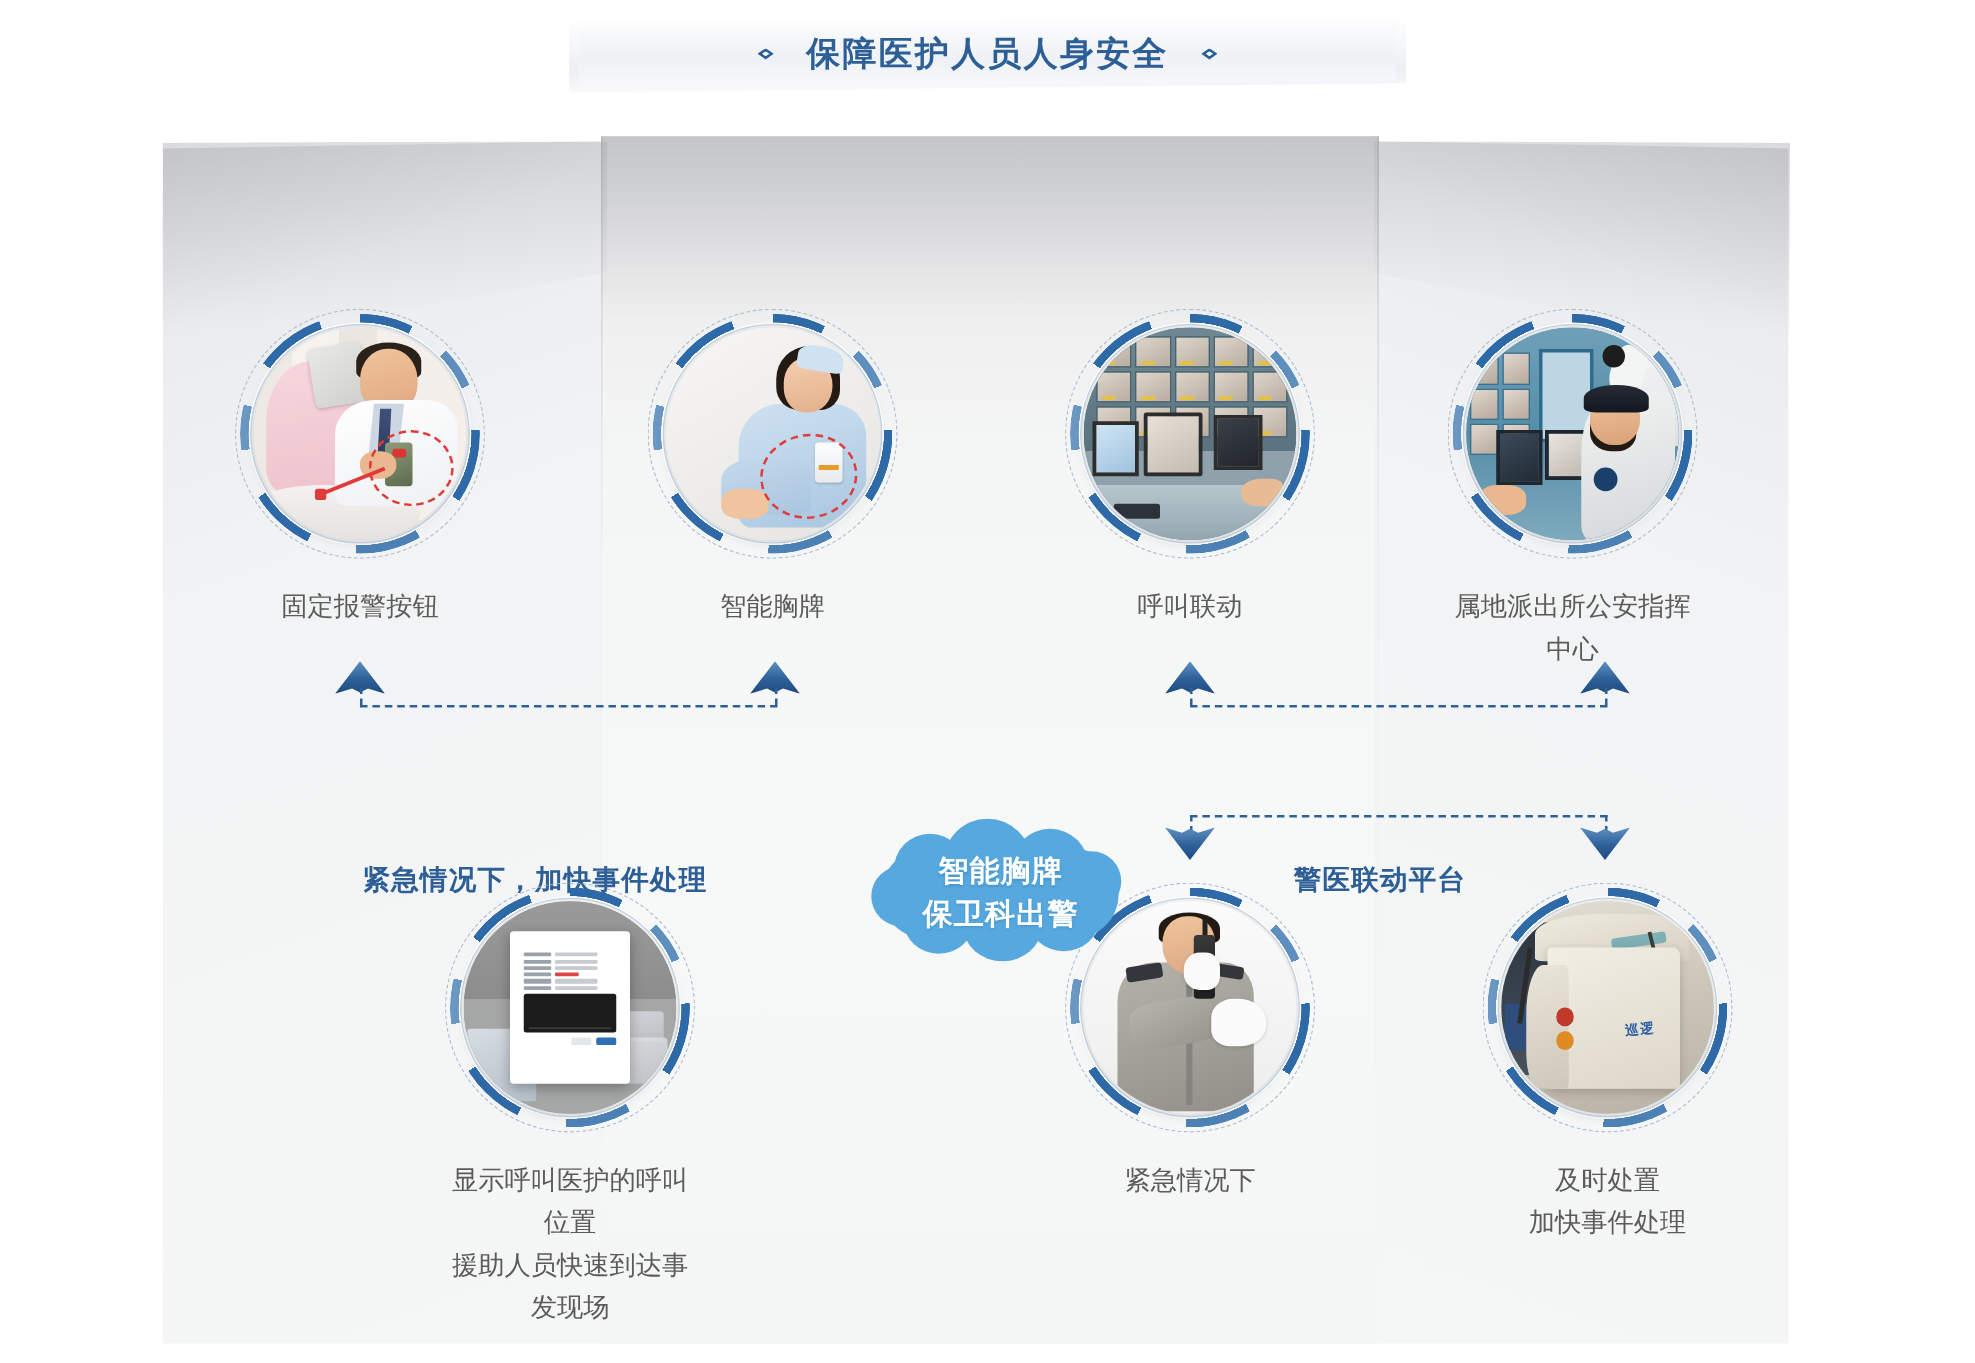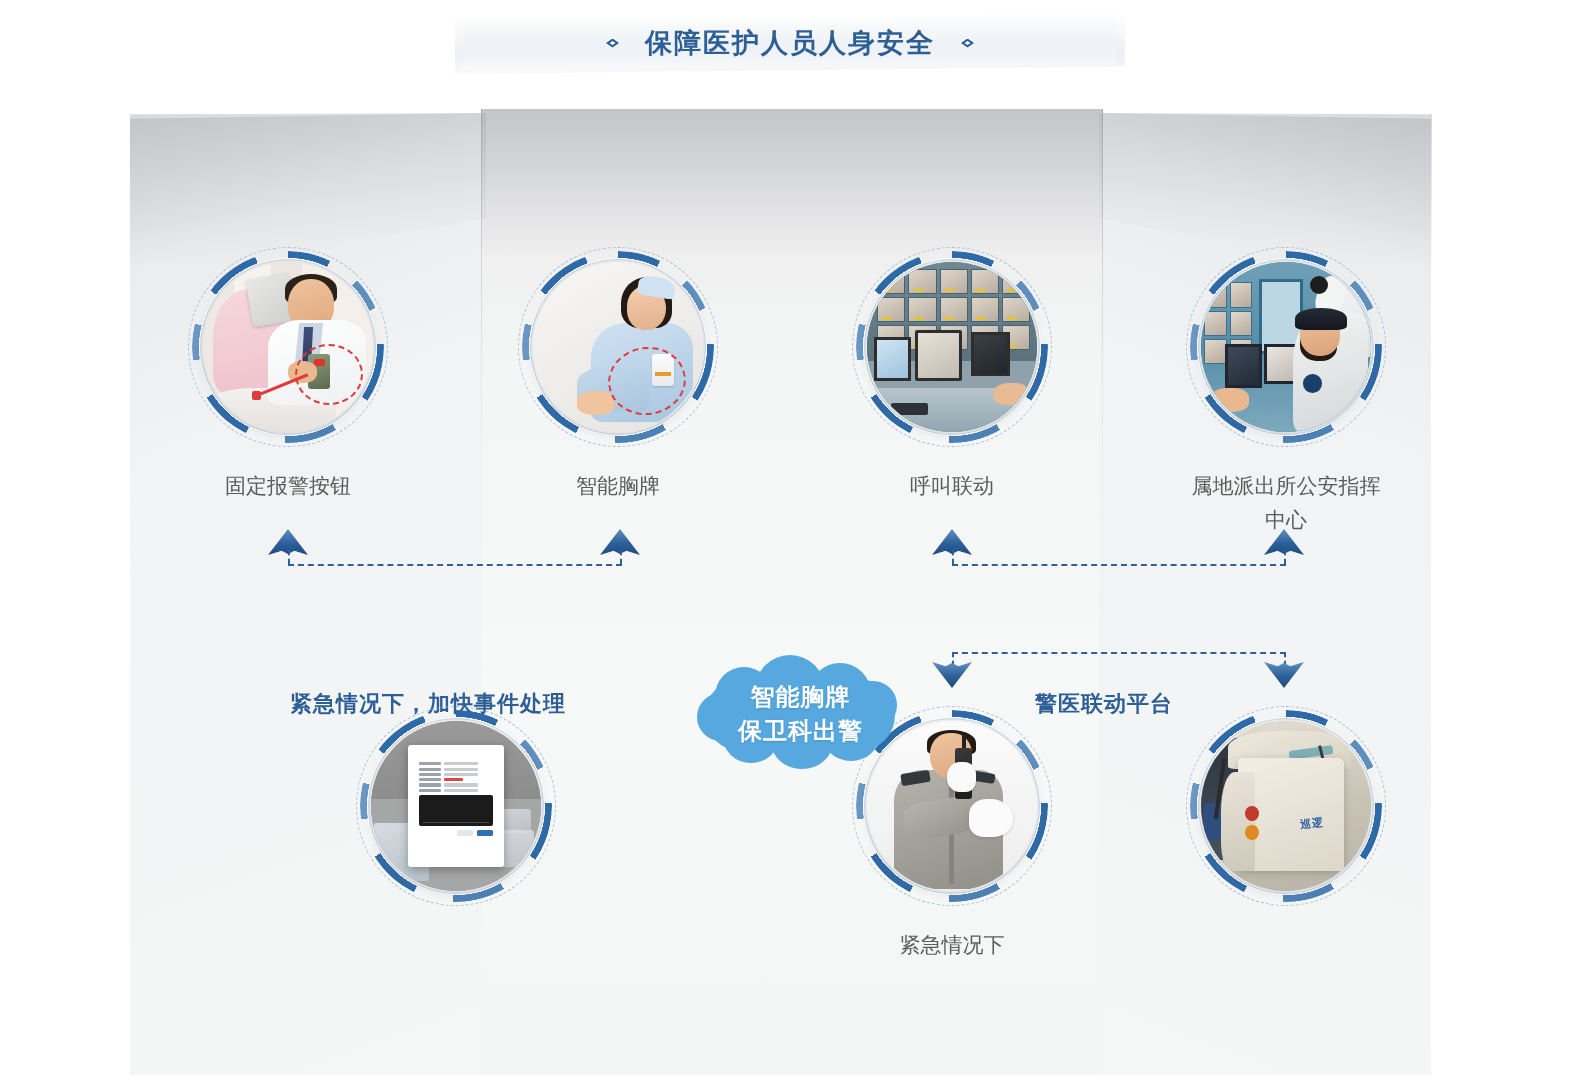--- a/index.html
+++ b/index.html
@@ -454,21 +454,21 @@
             <div class="mon1"></div>
             <div class="mon2"></div>
           <div class="kb"></div>
             <div class="hand"></div>
         </div>
       </div>
     </div>
     <div class="node-label">呼叫联动</div>
   </div>
 
-  <div class="node" style="left:1186px; top:152px;">
+  <div class="node" style="left:1158px; top:152px;">
     <div class="circle-wrap">
       <div class="ring-outer"></div>
       <div class="ring-arc"></div>
       <div class="ring-thin"></div>
       <div class="photo">
         <div class="scene sc-police">
           <div class="wall"></div>
             <div class="door"></div>
           <div class="grid">
               <span></span>
@@ -560,20 +560,22 @@
               </div>
             <div class="vid"></div>
             <div class="btns">
                 <div class="b1"></div>
                 <div class="b2"></div>
               </div>
           </div>
         </div>
       </div>
     </div>
+    <div class="node-label">显示呼叫医护的呼叫位置
+援助人员快速到达事发现场</div>
   </div>
 
   <div class="node" style="left:852px; top:611px;">
     <div class="circle-wrap">
       <div class="ring-outer"></div>
       <div class="ring-arc"></div>
       <div class="ring-thin"></div>
       <div class="photo">
         <div class="scene sc-guard">
           <div class="body"></div>
@@ -608,20 +610,22 @@
             <div class="tube"></div>
             <div class="rod2"></div>
           <div class="body"></div>
             <div class="fender"></div>
           <div class="lamp1"></div>
             <div class="lamp2"></div>
           <div class="txt">巡逻</div>
         </div>
       </div>
     </div>
+    <div class="node-label">及时处置
+加快事件处理</div>
   </div>
 
   <div id="cloud">
     <div class="b b1"></div>
       <div class="b b2"></div>
       <div class="b b3"></div>
       <div class="b b4"></div>
     <div class="b b5"></div>
       <div class="b b6"></div>
       <div class="b b7"></div>

